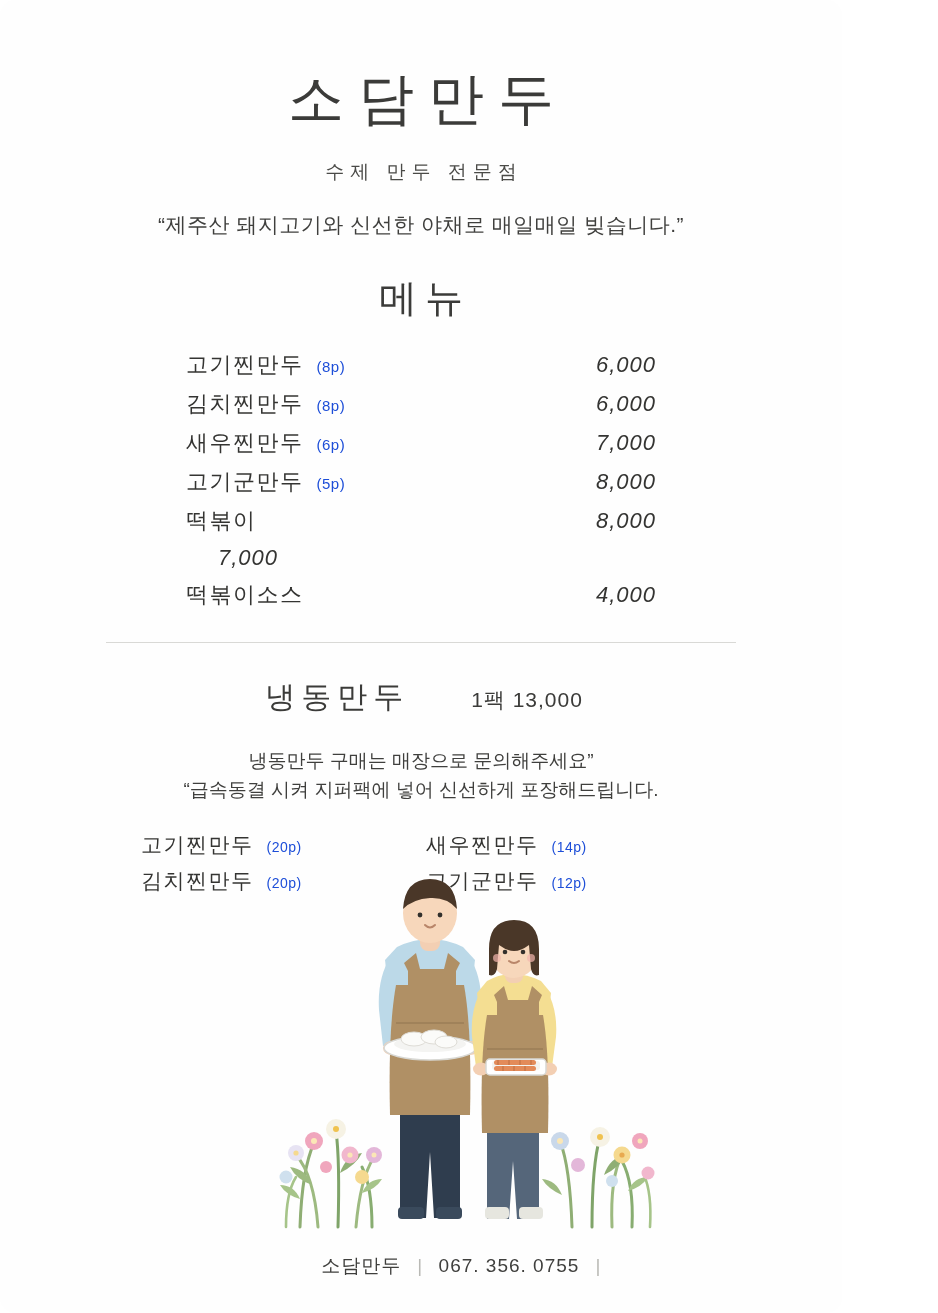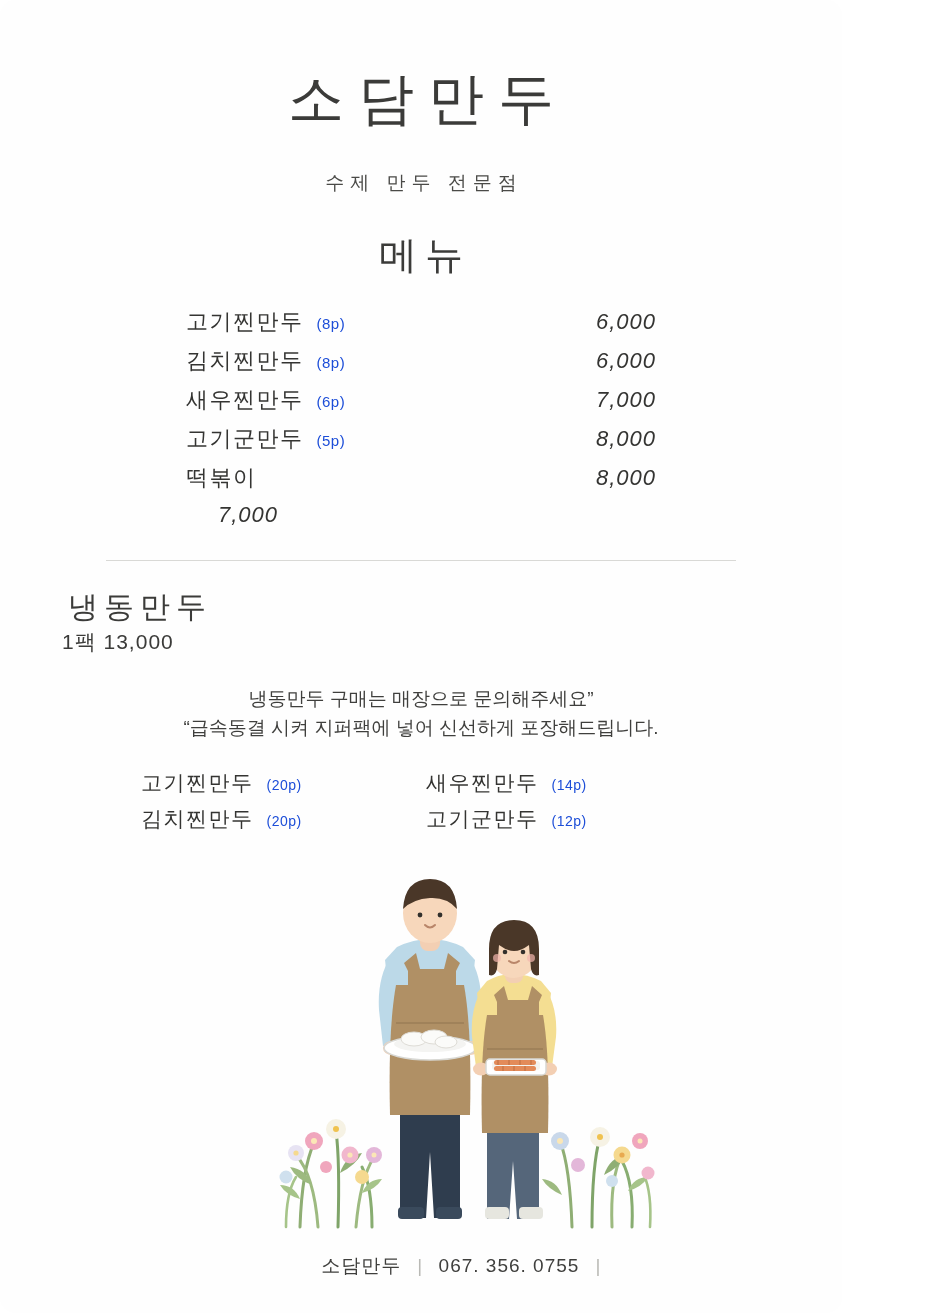--- a/index.html
+++ b/index.html
@@ -34,21 +34,21 @@
     margin: 0;
     padding-top: 62px;
     text-indent: 14px;
     font-family: "DejaVu Sans", sans-serif;
   }
   .brand-sub {
     text-align: center;
     font-size: 19px;
     letter-spacing: 6px;
     color: #4a4a47;
-    margin-top: 32px;
+    margin-top: 21px;
     text-indent: 6px;
   }
   .brand-quote {
     text-align: center;
     font-size: 21px;
     color: #3f3f3d;
     margin-top: 26px;
     letter-spacing: 0.5px;
   }
 
@@ -105,22 +105,21 @@
     height: 1px;
     background: #d9d9d6;
     margin: 32px auto 0 auto;
   }
 
   
   .frozen-head {
     display: flex;
     align-items: baseline;
     justify-content: center;
-    margin-top: 26px;
-    flex-direction: column;
+    margin-top: 34px;
   }
   .frozen-title {
     font-size: 30px;
     letter-spacing: 6px;
     color: #3b3b39;
     text-indent: 6px;
   }
   .frozen-price {
     font-size: 21px;
     letter-spacing: 1px;
@@ -179,20 +178,21 @@
   .footer .shop { letter-spacing: 1px; }
   .footer .phone { letter-spacing: 1px; }
 </style>
 </head>
 <body>
 
 <div class="page">
 
   <h1 class="brand-title">소담만두</h1>
   <div class="brand-sub">수제 만두 전문점</div>
+  <div class="brand-quote">“제주산 돼지고기와 신선한 야채로 매일매일 빚습니다.”</div>
 
   <div class="menu-heading">메뉴</div>
 
   <ul class="menu-list">
     <li class="menu-row">
       <span class="menu-left">
         <span class="menu-name">고기찐만두</span>
         <span class="menu-qty">(8p)</span>
       </span>
       <span class="menu-price">6,000</span>
@@ -220,20 +220,27 @@
     </li>
     <li class="menu-row">
       <span class="menu-left">
         <span class="menu-name">떡볶이</span>
         <span class="menu-qty"></span>
       </span>
       <span class="menu-price">8,000</span>
     </li>
     <li class="menu-row">
       <span class="menu-price">7,000</span>
+    </li>
+    <li class="menu-row">
+      <span class="menu-left">
+        <span class="menu-name">떡볶이소스</span>
+        <span class="menu-qty"></span>
+      </span>
+      <span class="menu-price">4,000</span>
     </li>
   </ul>
 
   <div class="divider"></div>
 
   <div class="frozen-head">
     <span class="frozen-title">냉동만두</span>
     <span class="frozen-price">1팩 13,000</span>
   </div>
 

